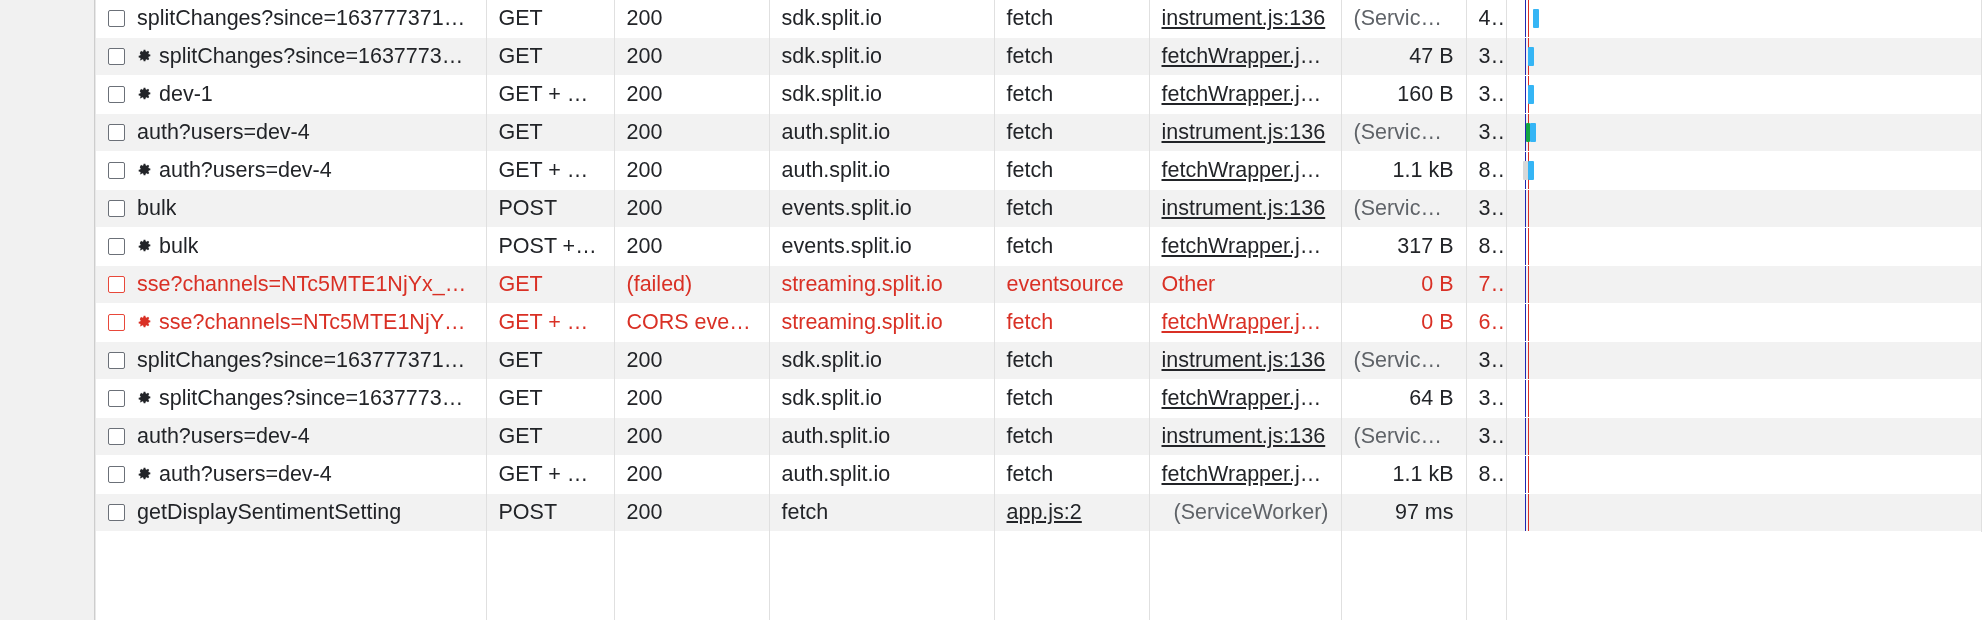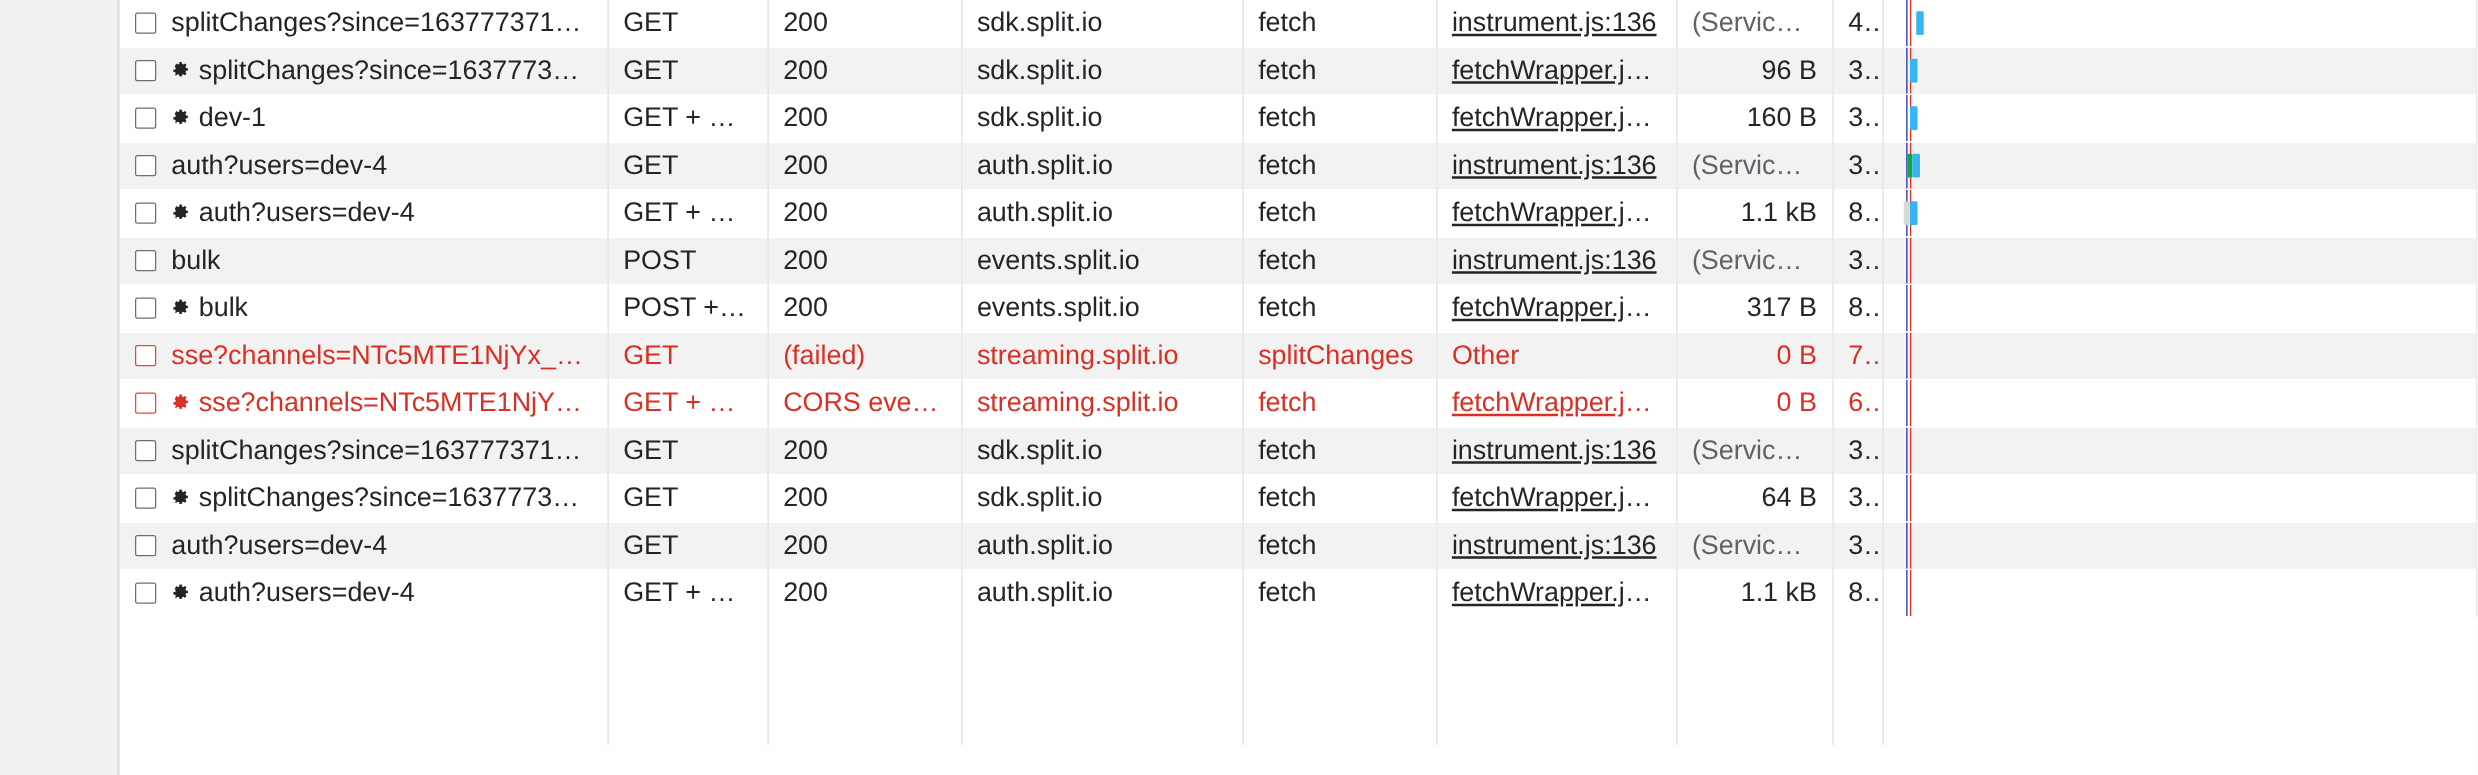--- a/index.html
+++ b/index.html
@@ -186,21 +186,21 @@
                   </svg>
                 </span>
                 <span class="nametext">splitChanges?since=1637773716720</span>
               </div>
             </td>
             <td class="method">GET</td>
             <td class="status">200</td>
             <td class="domain">sdk.split.io</td>
             <td class="type">fetch</td>
             <td class="init"><a class="initlnk">fetchWrapper.js:98</a></td>
-            <td class="size">96 B</td>
+            <td class="size">47 B</td>
             <td class="time">3…</td>
             <td class="wf">
               <div class="wfarea">
                 <div class="wf-blueline" style="left: 6px;"></div>
                 <div class="wf-redline" style="left: 9px;"></div>
                 <div class="wf-bar" style="left: 9px; width: 6px; background: rgb(53, 181, 245);"></div>
               </div>
             </td>
           </tr>
           <tr class="odd">
@@ -340,21 +340,21 @@
           <tr class="even err">
             <td class="name">
               <div class="namewrap">
                 <span class="cbx"></span>
                 <span class="nametext">sse?channels=NTc5MTE1NjYx_Mjc4MTY4N…</span>
               </div>
             </td>
             <td class="method">GET</td>
             <td class="status">(failed)</td>
             <td class="domain">streaming.split.io</td>
-            <td class="type">splitChanges</td>
+            <td class="type">eventsource</td>
             <td class="init">Other</td>
             <td class="size">0 B</td>
             <td class="time">7…</td>
             <td class="wf">
               <div class="wfarea">
                 <div class="wf-blueline" style="left: 6px;"></div>
                 <div class="wf-redline" style="left: 9px;"></div>
               </div>
             </td>
           </tr>
@@ -480,20 +480,41 @@
             <td class="init"><a class="initlnk">fetchWrapper.js:98</a></td>
             <td class="size">1.1 kB</td>
             <td class="time">8…</td>
             <td class="wf">
               <div class="wfarea">
                 <div class="wf-blueline" style="left: 6px;"></div>
                 <div class="wf-redline" style="left: 9px;"></div>
               </div>
             </td>
           </tr>
+          <tr class="even">
+            <td class="name">
+              <div class="namewrap">
+                <span class="cbx"></span>
+                <span class="nametext">getDisplaySentimentSetting</span>
+              </div>
+            </td>
+            <td class="method">POST</td>
+            <td class="status">200</td>
+            <td class="domain">fetch</td>
+            <td class="type"><a class="initlnk">app.js:2</a></td>
+            <td class="init muted" style="text-align: right;">(ServiceWorker)</td>
+            <td class="size">97 ms</td>
+            <td class="time"></td>
+            <td class="wf">
+              <div class="wfarea">
+                <div class="wf-blueline" style="left: 6px;"></div>
+                <div class="wf-redline" style="left: 9px;"></div>
+              </div>
+            </td>
+          </tr>
           <tr style="height: 102px;">
             <td class="filler" style="height: 102px;"></td>
             <td class="filler" style="height: 102px;"></td>
             <td class="filler" style="height: 102px;"></td>
             <td class="filler" style="height: 102px;"></td>
             <td class="filler" style="height: 102px;"></td>
             <td class="filler" style="height: 102px;"></td>
             <td class="filler" style="height: 102px;"></td>
             <td class="filler" style="height: 102px;"></td>
             <td class="filler" style="height: 102px; border-right: none;"></td>

